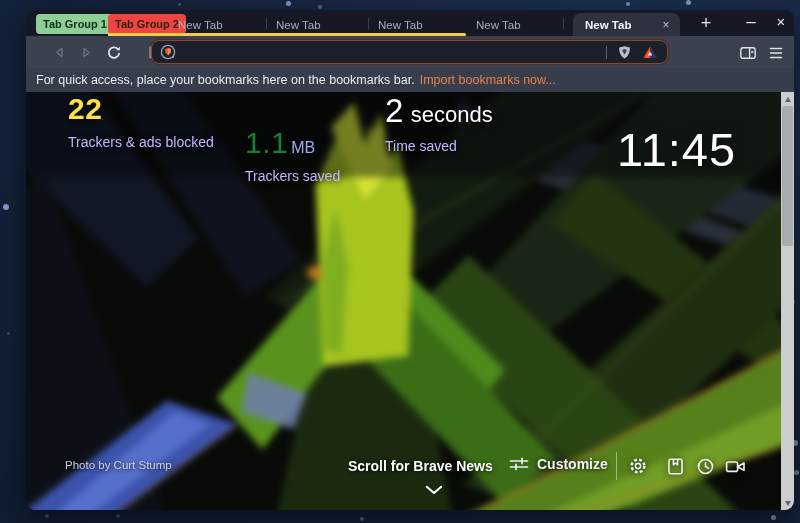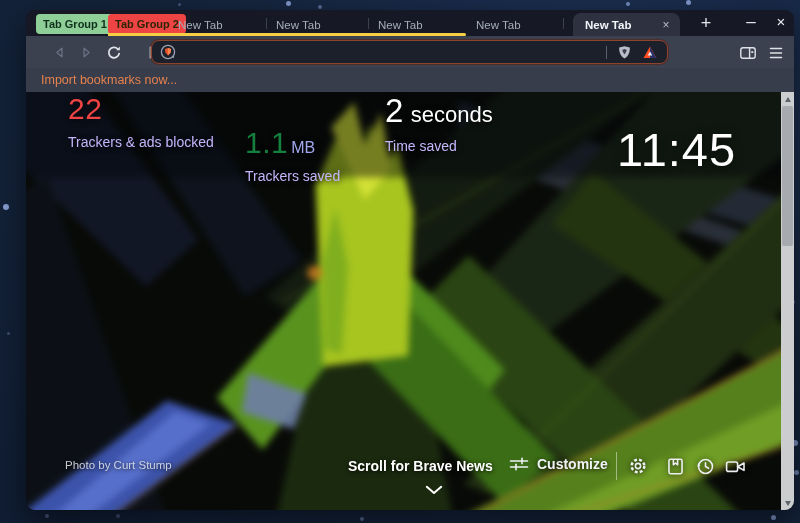--- a/index.html
+++ b/index.html
@@ -71,21 +71,21 @@
 
   
   .content { position:absolute; top:82px; left:0; right:0; bottom:0; background:#090b08; }
   .wallpaper { position:absolute; left:0; top:0; width:755px; height:418px; overflow:hidden; }
   .wallpaper svg { filter:blur(3.5px); transform:scale(1.04); }
   .stat { position:absolute; text-shadow:0 1px 6px rgba(0,0,0,.85); }
   .stat .val-row { display:flex; align-items:baseline; }
   .stat .val { font-size:30px; font-weight:500; letter-spacing:.5px; }
   .stat .unit { margin-left:3px; font-weight:500; }
   .stat .lab { margin-top:8px; font-size:14px; color:#c4b5fd; }
-  .stat1 { left:42px; } .stat1 .val { color:#ef4444; }
+  .stat1 { left:42px; } .stat1 .val { color:#fde047;font-weight:bold; }
   .stat2 { left:219px; } .stat2 .val { color:#15803d; } .stat2 .unit { font-size:16px; color:#a2a7ee;margin-top:47px; }
   .stat3 { left:359px; } .stat3 .val { color:#ffffff; font-size:33px; font-weight:400; }
   .stat3 .unit { font-size:22px; color:#ffffff; margin-left:7px; font-weight:400; }
 
   .clock { position:absolute; left:578px; top:30px; font-size:47px; font-weight:300;
     letter-spacing:1px; color:#ffffff; text-shadow:0 2px 10px rgba(0,0,0,.6);margin-left:13px; }
 
   .photo-credit { position:absolute; left:39px; top:367px; font-size:11.5px; color:#dbdfe5;
     text-shadow:0 1px 4px rgba(0,0,0,.9); opacity:.9; cursor:pointer; }
 
@@ -222,20 +222,21 @@
         <g stroke="currentColor" stroke-width="1.5" stroke-linecap="round">
           <line x1="1.5" y1="1.5" x2="12.5" y2="1.5"></line>
           <line x1="1.5" y1="6" x2="12.5" y2="6"></line>
           <line x1="1.5" y1="10.5" x2="12.5" y2="10.5"></line>
         </g>
       </svg>
     </div>
   </div>
 
   <div class="infobar">
+    <span>For quick access, place your bookmarks here on the bookmarks bar.</span>
     <a>Import bookmarks now...</a>
   </div>
 
   <div class="content">
 
     <div class="wallpaper">
       <svg width="755" height="418" viewBox="0 0 755 418">
         <rect width="755" height="418" fill="#080a07"></rect>
 
         <polygon points="0,0 70,0 180,150 130,195 0,70" fill="#121726"></polygon>

